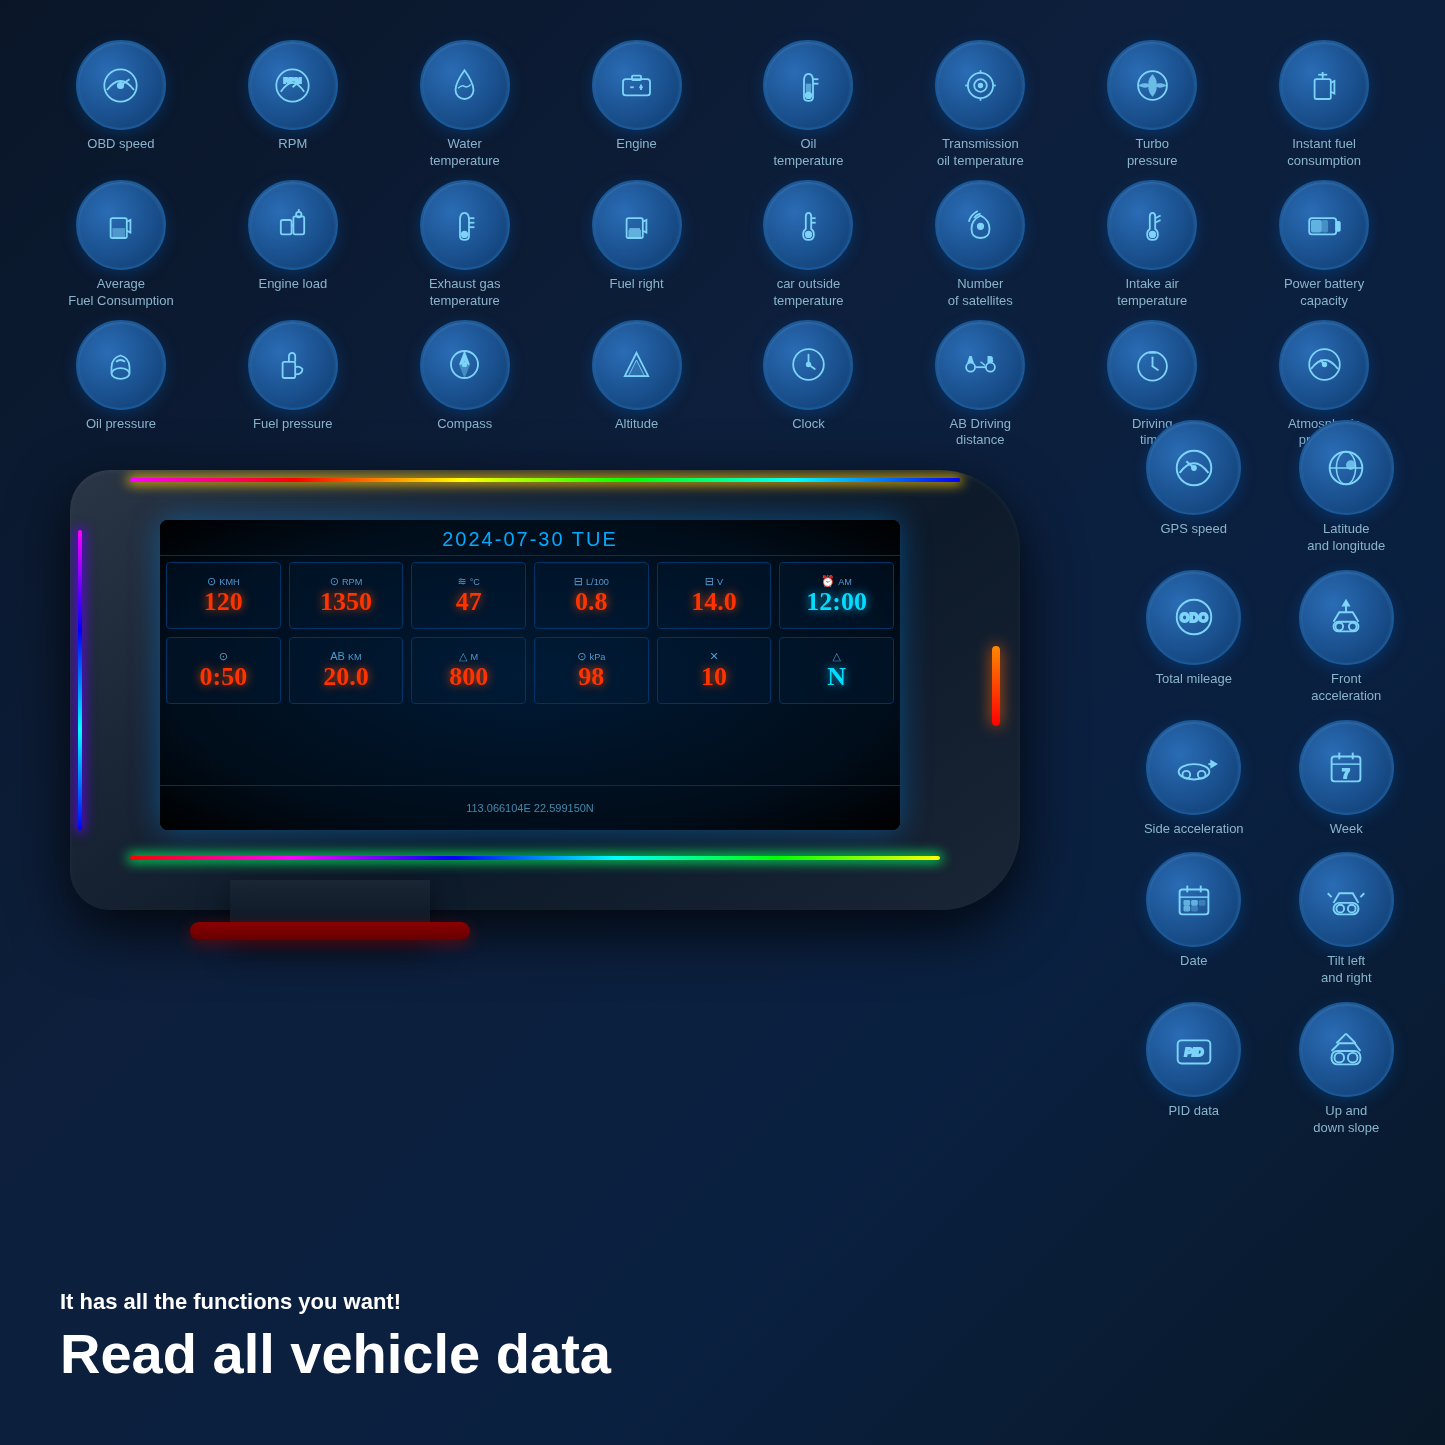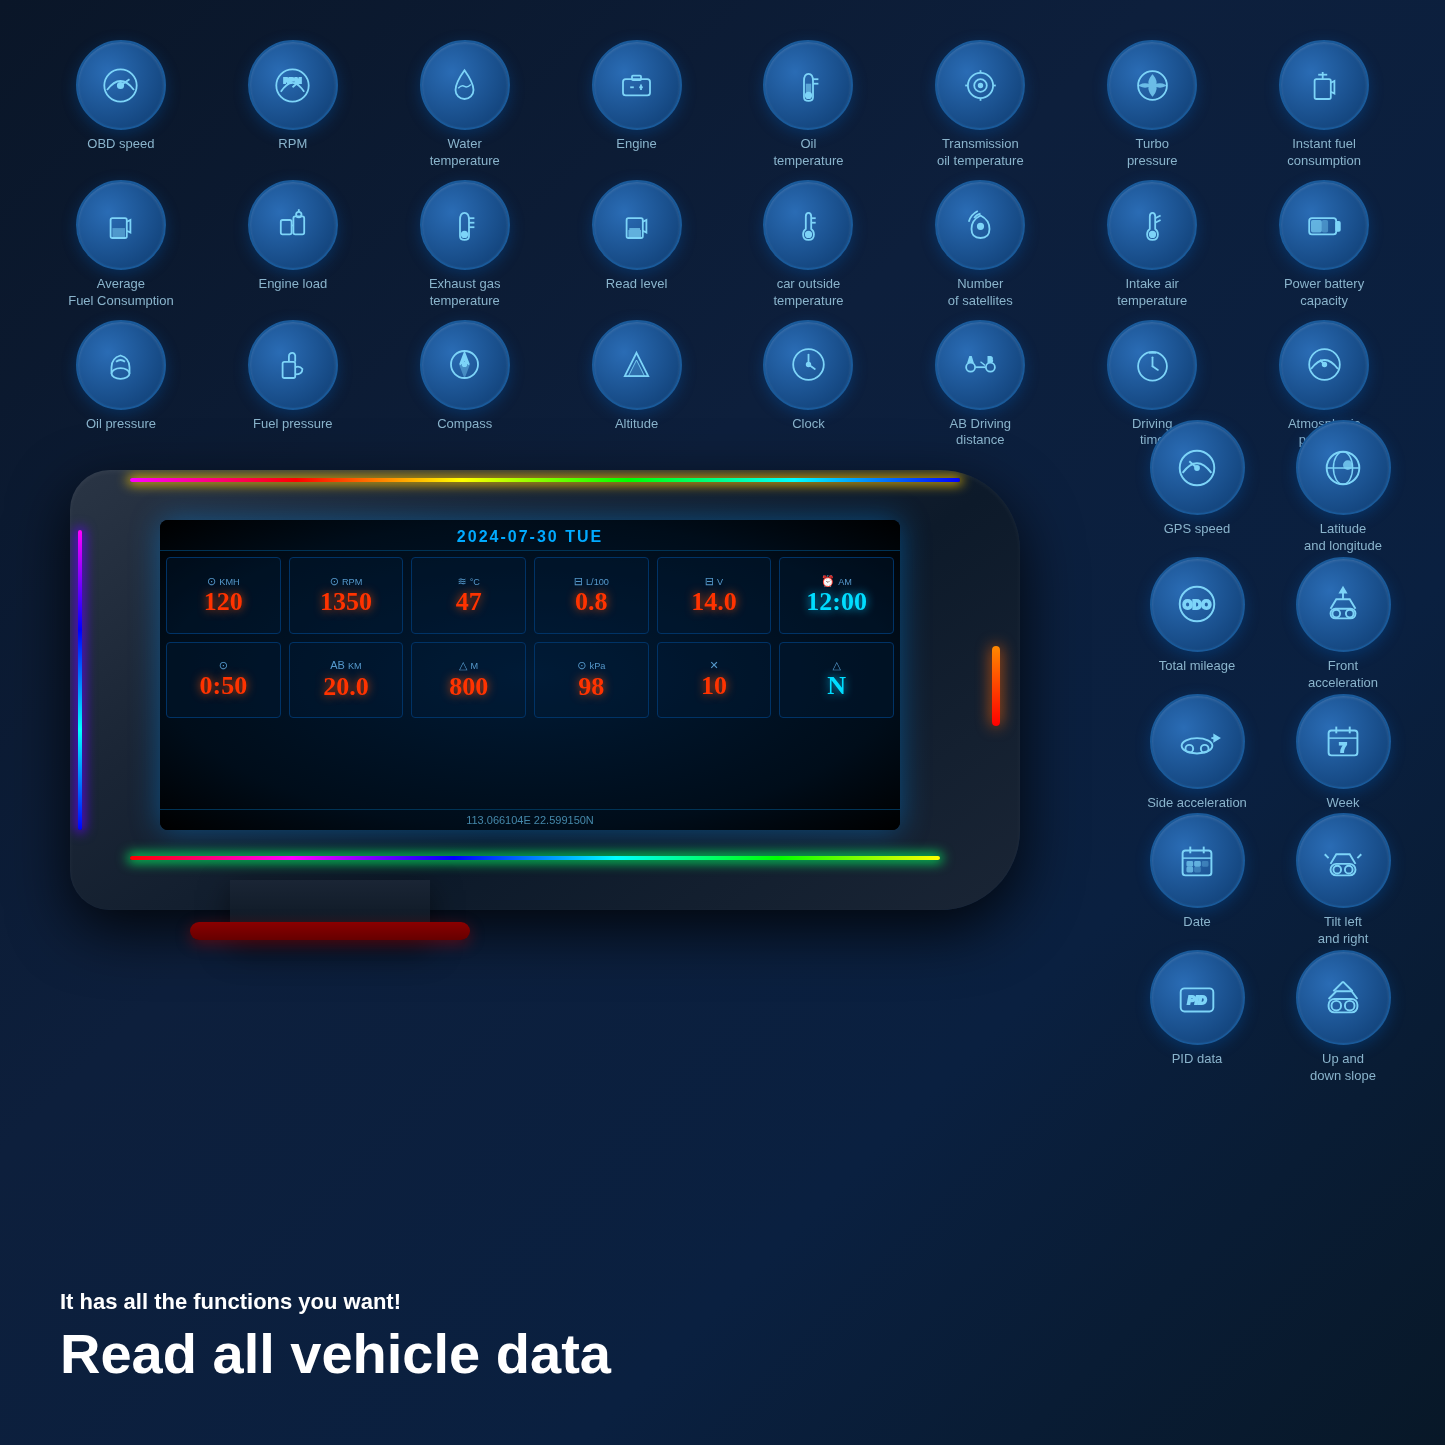--- a/index.html
+++ b/index.html
@@ -59,21 +59,21 @@
       max-width: 120px;
     }
 
     
     .right-features {
       position: absolute;
       top: 420px;
       right: 30px;
       display: grid;
       grid-template-columns: 1fr 1fr;
-      gap: 2px;
+      gap: 15px;
       width: 290px;
     }
 
     .right-feature-item {
       display: flex;
       flex-direction: column;
       align-items: center;
       gap: 6px;
     }
 
@@ -198,23 +198,23 @@
       background: radial-gradient(ellipse at center, #001a35 0%, #000d1a 70%, #000 100%);
       position: relative;
       display: flex;
       flex-direction: column;
     }
 
     .screen-header {
       text-align: center;
       padding: 8px 0 4px;
       color: #00aaff;
-      font-size: 16px;
+      font-size: 20px;
       letter-spacing: 2px;
-      font-weight: bold;
+      font-weight: normal;
       border-bottom: 1px solid #003355;
     }
 
     .screen-data-grid {
       flex: 1;
       display: grid;
       grid-template-columns: repeat(6, 1fr);
       grid-template-rows: repeat(3, 1fr);
       gap: 8px;
       padding: 6px;
@@ -248,21 +248,21 @@
       text-shadow: 0 0 10px rgba(255,80,0,0.8);
     }
 
     .data-value.cyan {
       color: #00ddff;
       text-shadow: 0 0 10px rgba(0,200,255,0.8);
     }
 
     .screen-footer {
       text-align: center;
-      padding: 4px;
+      padding: 16px;
       color: #4488aa;
       font-size: 11px;
       border-top: 1px solid #003355;
     }
 
     
     .device-stand {
       position: absolute;
       bottom: 0;
       left: 200px;
@@ -447,21 +447,21 @@
 
   <div class="feature-item">
     <div class="feature-icon">
       <svg viewBox="0 0 50 50">
           <rect x="14" y="18" width="18" height="22" rx="2" stroke="#7dd4f8" stroke-width="2" fill="none"></rect>
           <path d="M32 22 L36 20 L36 34 L32 32" stroke="#7dd4f8" stroke-width="2" fill="none"></path>
           <rect x="17" y="32" width="12" height="6" fill="#7dd4f8" opacity="0.7"></rect>
           <line x1="17" y1="30" x2="29" y2="30" stroke="#7dd4f8" stroke-width="1.5"></line>
         </svg>
     </div>
-    <span class="feature-label">Read level</span>
+    <span class="feature-label">Fuel right</span>
   </div>
 
   <div class="feature-item">
     <div class="feature-icon">
       <svg viewBox="0 0 50 50">
           <path d="M22 30 L22 16 Q22 12 25 12 Q28 12 28 16 L28 30 Q31 32 31 36 Q31 42 25 42 Q19 42 19 36 Q19 32 22 30z" stroke="#7dd4f8" stroke-width="2" fill="none"></path>
           <line x1="28" y1="18" x2="33" y2="18" stroke="#7dd4f8" stroke-width="2"></line>
           <line x1="28" y1="23" x2="33" y2="23" stroke="#7dd4f8" stroke-width="2"></line>
           <circle cx="25" cy="36" r="3" fill="#7dd4f8"></circle>
         </svg>

